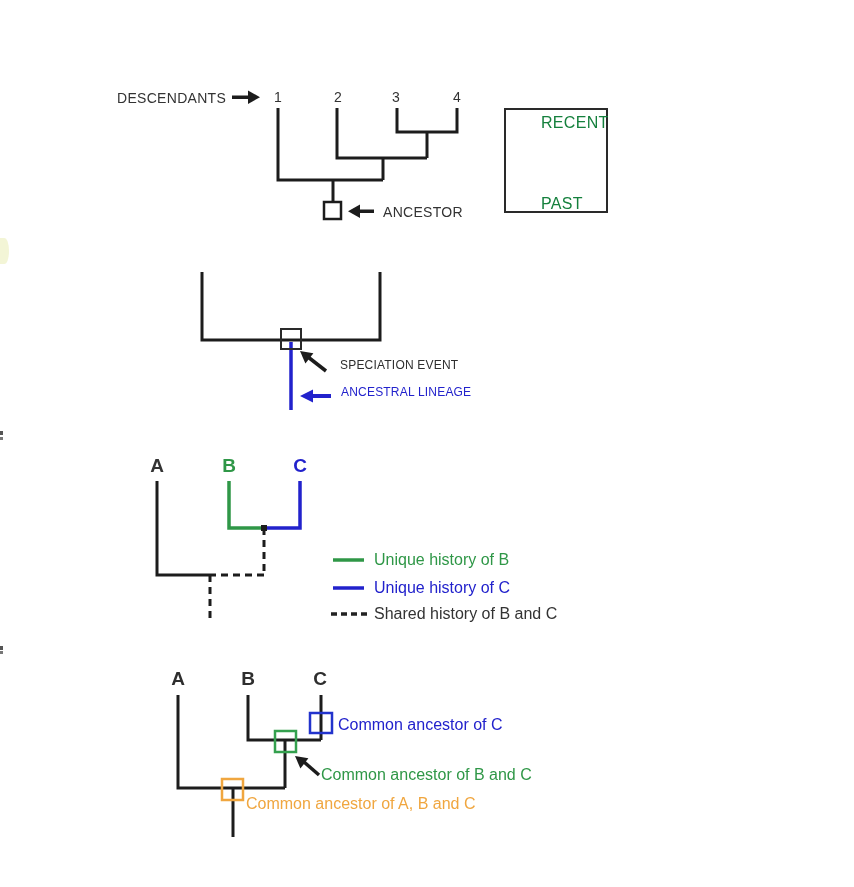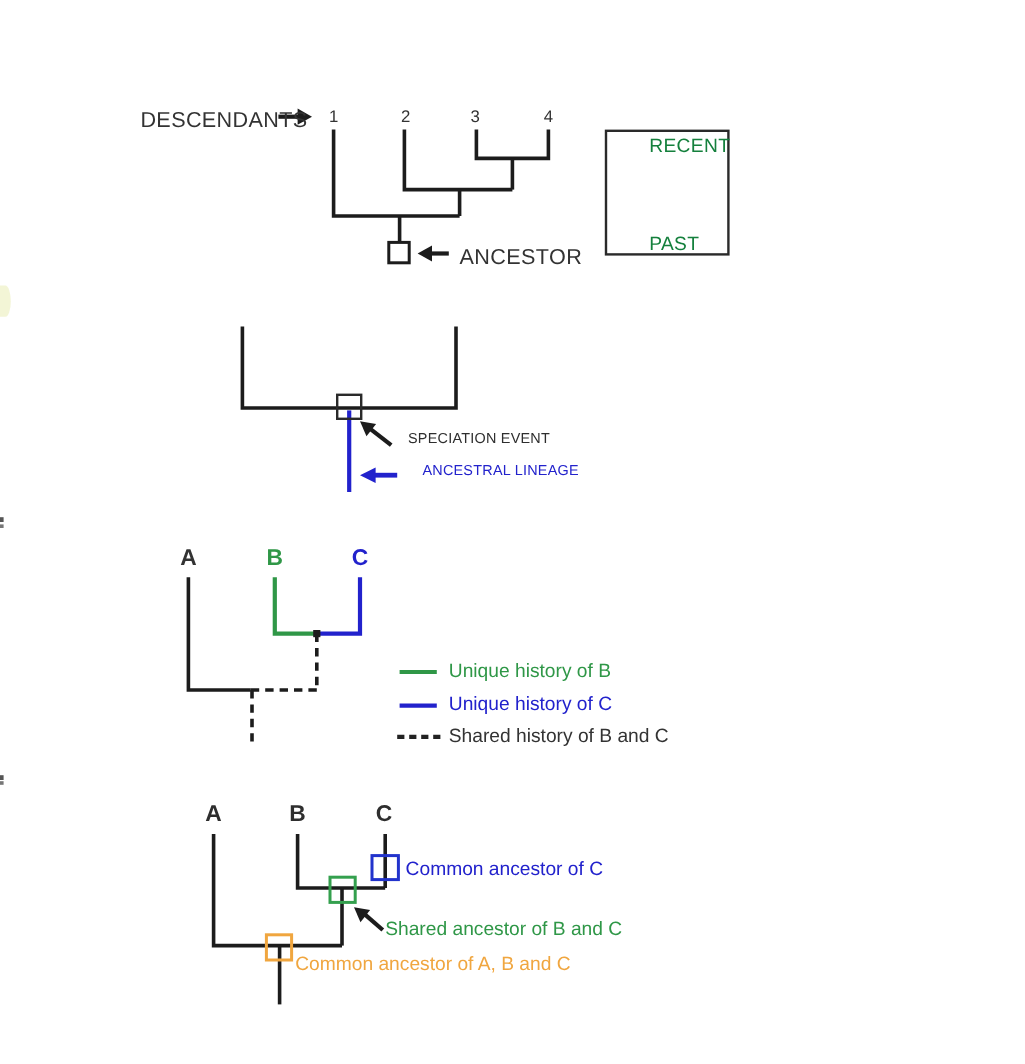--- a/index.html
+++ b/index.html
@@ -1,19 +1,19 @@
 <!DOCTYPE html>
 <html><head>
 <meta charset="utf-8">
 <style>
   html,body{margin:0;padding:0;background:#ffffff;}
   #page{position:relative;width:854px;height:887px;background:#ffffff;overflow:hidden;
         font-family:"Liberation Sans","DejaVu Sans",sans-serif;}
   .txt{position:absolute;white-space:nowrap;line-height:1.15;}
-  .lbl-sm{font-size:18px;color:#333333;letter-spacing:.3px;text-align:center;}
+  .lbl-sm{font-size:14px;color:#333333;letter-spacing:.3px;text-align:center;}
   .lbl-box{font-size:16px;color:#15803d;letter-spacing:.3px;}
   .lbl-md{font-size:12px;color:#2e2e2e;letter-spacing:.2px;}
   .lbl-leg{font-size:16px;text-align:center;}
   .taxon{font-size:19px;font-weight:bold;color:#2e2e2e;transform:translateX(-50%);}
   .tipnum{font-size:14px;color:#333333;transform:translateX(-50%);}
   .c-blue{color:#2222cc;}
   .c-green{color:#2f9747;}
   .c-orange{color:#f0a63f;}
   .c-dark{color:#333333;}
   #diagram-svg{position:absolute;left:0;top:0;}
@@ -100,36 +100,36 @@
   <div class="txt tipnum" style="left:338px;top:89px;">2</div>
   <div class="txt tipnum" style="left:396px;top:89px;">3</div>
   <div class="txt tipnum" style="left:457px;top:89px;">4</div>
   <div class="txt lbl-sm" style="left:383px;top:204px;">ANCESTOR</div>
 
   <div class="timebox"></div>
   <div class="txt lbl-box" style="left:541px;top:114px;">RECENT</div>
   <div class="txt lbl-box" style="left:541px;top:195px;text-align:center;">PAST</div>
 
   <div class="txt lbl-md" style="left:340px;top:359px;">SPECIATION EVENT</div>
-  <div class="txt lbl-md c-blue" style="left:352px;top:386px;">ANCESTRAL LINEAGE</div>
+  <div class="txt lbl-md c-blue" style="left:341px;top:386px;">ANCESTRAL LINEAGE</div>
 
   <div class="txt taxon c-dark" style="left:157px;top:455px;">A</div>
   <div class="txt taxon c-green" style="left:229px;top:455px;">B</div>
   <div class="txt taxon c-blue" style="left:300px;top:455px;">C</div>
 
   <div class="txt lbl-leg c-green" style="left:374px;top:551px;">Unique history of B</div>
   <div class="txt lbl-leg c-blue" style="left:374px;top:579px;">Unique history of C</div>
   <div class="txt lbl-leg c-dark" style="left:374px;top:605px;">Shared history of B and C</div>
 
   <div class="txt taxon" style="left:178px;top:668px;">A</div>
   <div class="txt taxon" style="left:248px;top:668px;">B</div>
   <div class="txt taxon" style="left:320px;top:668px;">C</div>
 
   <div class="txt lbl-leg c-blue" style="left:338px;top:716px;">Common ancestor of C</div>
-  <div class="txt lbl-leg c-green" style="left:321px;top:766px;">Shared ancestor of B and C</div>
+  <div class="txt lbl-leg c-green" style="left:321px;top:766px;">Common ancestor of B and C</div>
   <div class="txt lbl-leg c-orange" style="left:246px;top:795px;">Common ancestor of A, B and C</div>
 
   <div class="artifact" style="left:0;top:238px;width:9px;height:26px;background:#edefc0;opacity:.65;border-radius:0 60% 60% 0;"></div>
   <div class="artifact" style="left:0;top:431px;width:3px;height:4px;background:#555;"></div>
   <div class="artifact" style="left:0;top:437px;width:3px;height:3px;background:#777;"></div>
   <div class="artifact" style="left:0;top:646px;width:3px;height:4px;background:#555;"></div>
   <div class="artifact" style="left:0;top:651px;width:3px;height:3px;background:#777;"></div>
 
 </div>
 

